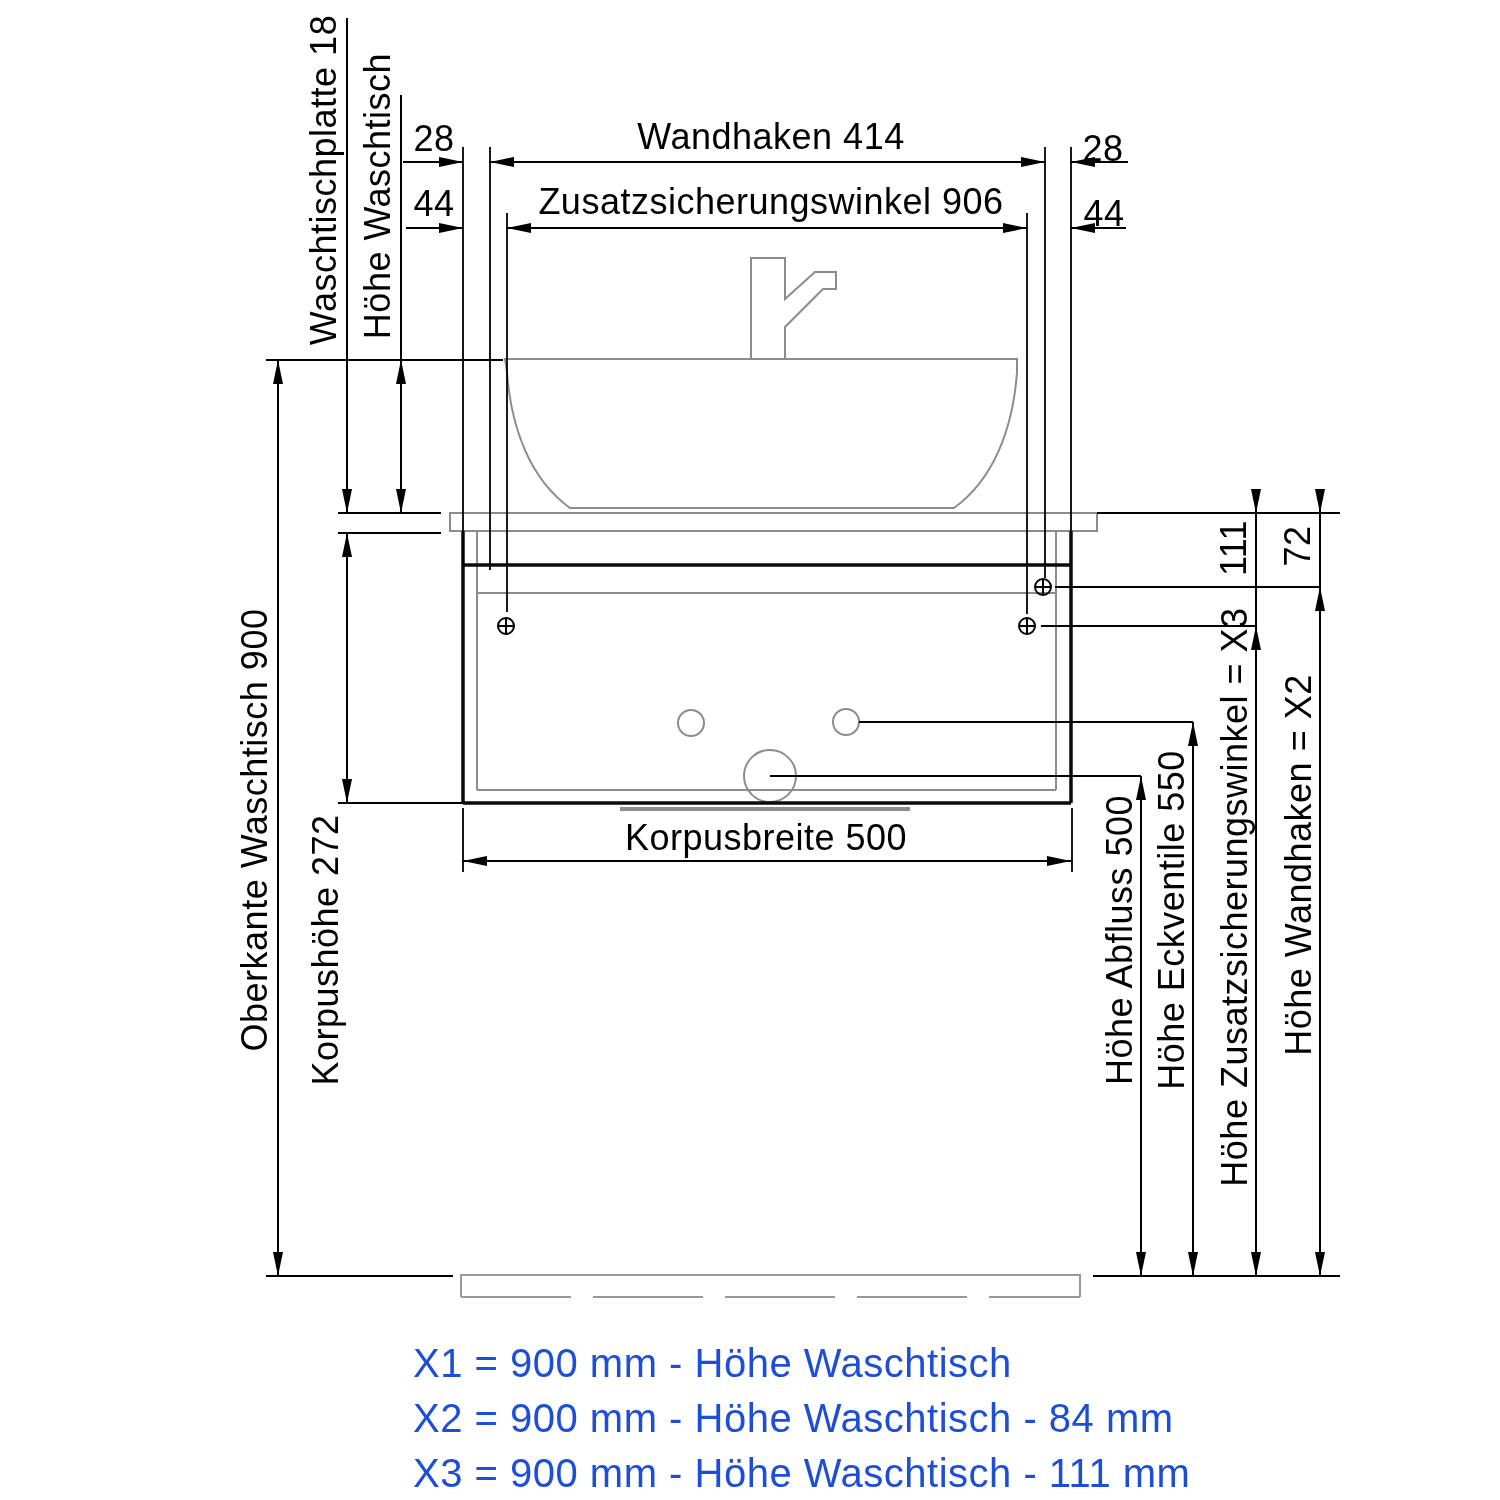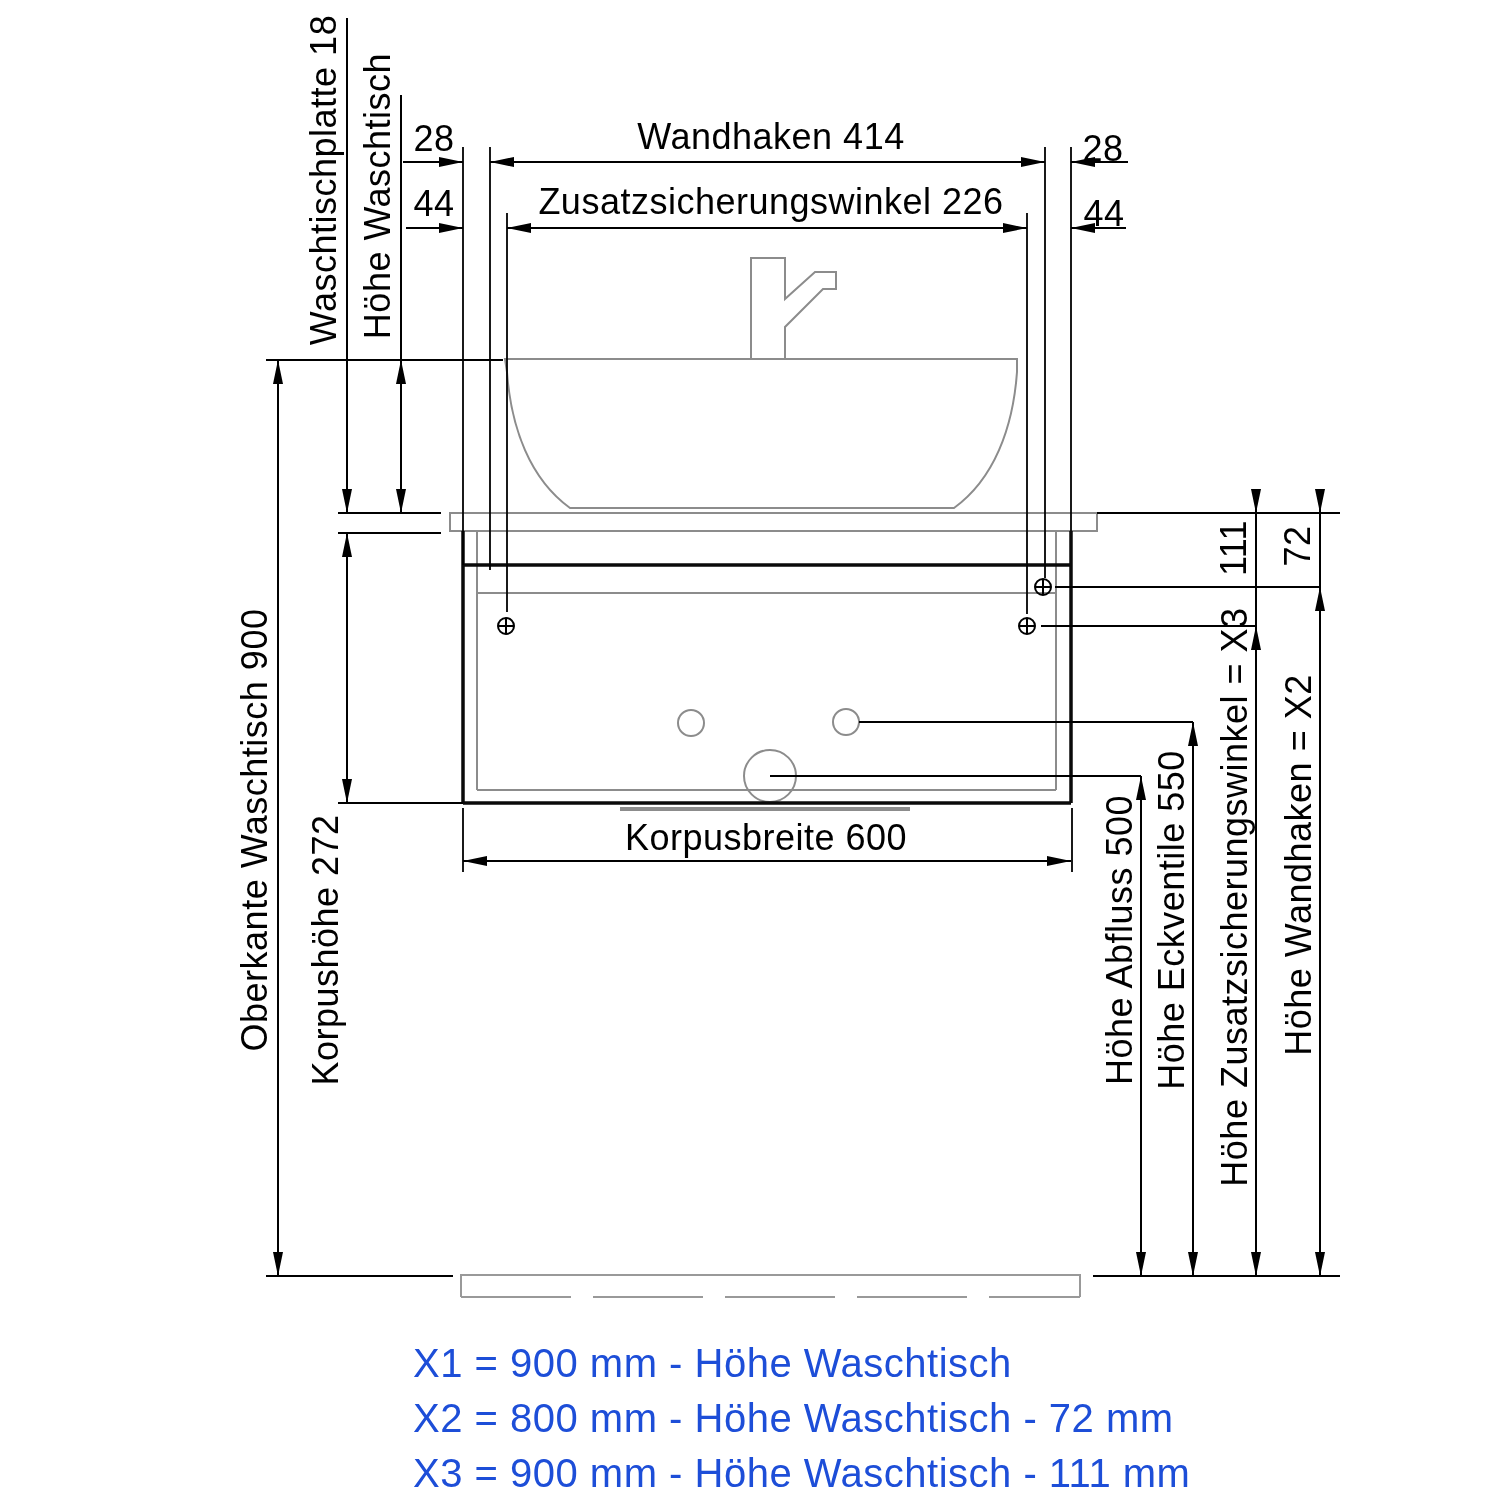--- a/index.html
+++ b/index.html
@@ -170,35 +170,35 @@
         <circle cx="1035" cy="587" r="8"></circle>
         <line x1="1035" y1="579" x2="1035" y2="595"></line>
         <line x1="1027" y1="587" x2="1043" y2="587"></line>
       </g>
     </g>
   </svg>
 
   <div class="hlabel" style="left:426px; top:139px;">28</div>
   <div class="hlabel" style="left:426px; top:204px;">44</div>
   <div class="hlabel" style="left:763px; top:137px;">Wandhaken 414</div>
-  <div class="hlabel" style="left:763px; top:202px;">Zusatzsicherungswinkel 226</div>
+  <div class="hlabel" style="left:763px; top:202px;">Zusatzsicherungswinkel 906</div>
   <div class="hlabel" style="left:1095px; top:149px;">28</div>
   <div class="hlabel" style="left:1096px; top:214px;">44</div>
 
   <div class="vlabel" style="left:316px; top:180px;">Waschtischplatte 18</div>
   <div class="vlabel" style="left:370px; top:196px;">Höhe Waschtisch</div>
   <div class="vlabel" style="left:247px; top:830px;">Oberkante Waschtisch 900</div>
   <div class="vlabel" style="left:318px; top:950px;">Korpushöhe 272</div>
 
   <div class="vlabel" style="left:1226px; top:548px;">111</div>
   <div class="vlabel" style="left:1290px; top:546px;">72</div>
   <div class="vlabel" style="left:1112px; top:940px;">Höhe Abfluss 500</div>
   <div class="vlabel" style="left:1164px; top:920px;">Höhe Eckventile 550</div>
   <div class="vlabel" style="left:1227px; top:897px;">Höhe Zusatzsicherungswinkel = X3</div>
   <div class="vlabel" style="left:1291px; top:865px;">Höhe Wandhaken = X2</div>
 
-  <div class="hlabel" style="left:758px; top:838px;">Korpusbreite 600</div>
+  <div class="hlabel" style="left:758px; top:838px;">Korpusbreite 500</div>
 
   <div class="formula" style="left:405px; top:1363px;">X1 = 900 mm - Höhe Waschtisch</div>
-  <div class="formula" style="left:405px; top:1418px;">X2 = 800 mm - Höhe Waschtisch - 72 mm</div>
+  <div class="formula" style="left:405px; top:1418px;">X2 = 900 mm - Höhe Waschtisch - 84 mm</div>
   <div class="formula" style="left:405px; top:1473px;">X3 = 900 mm - Höhe Waschtisch - 111 mm</div>
 
 </div>
 
 </body></html>

